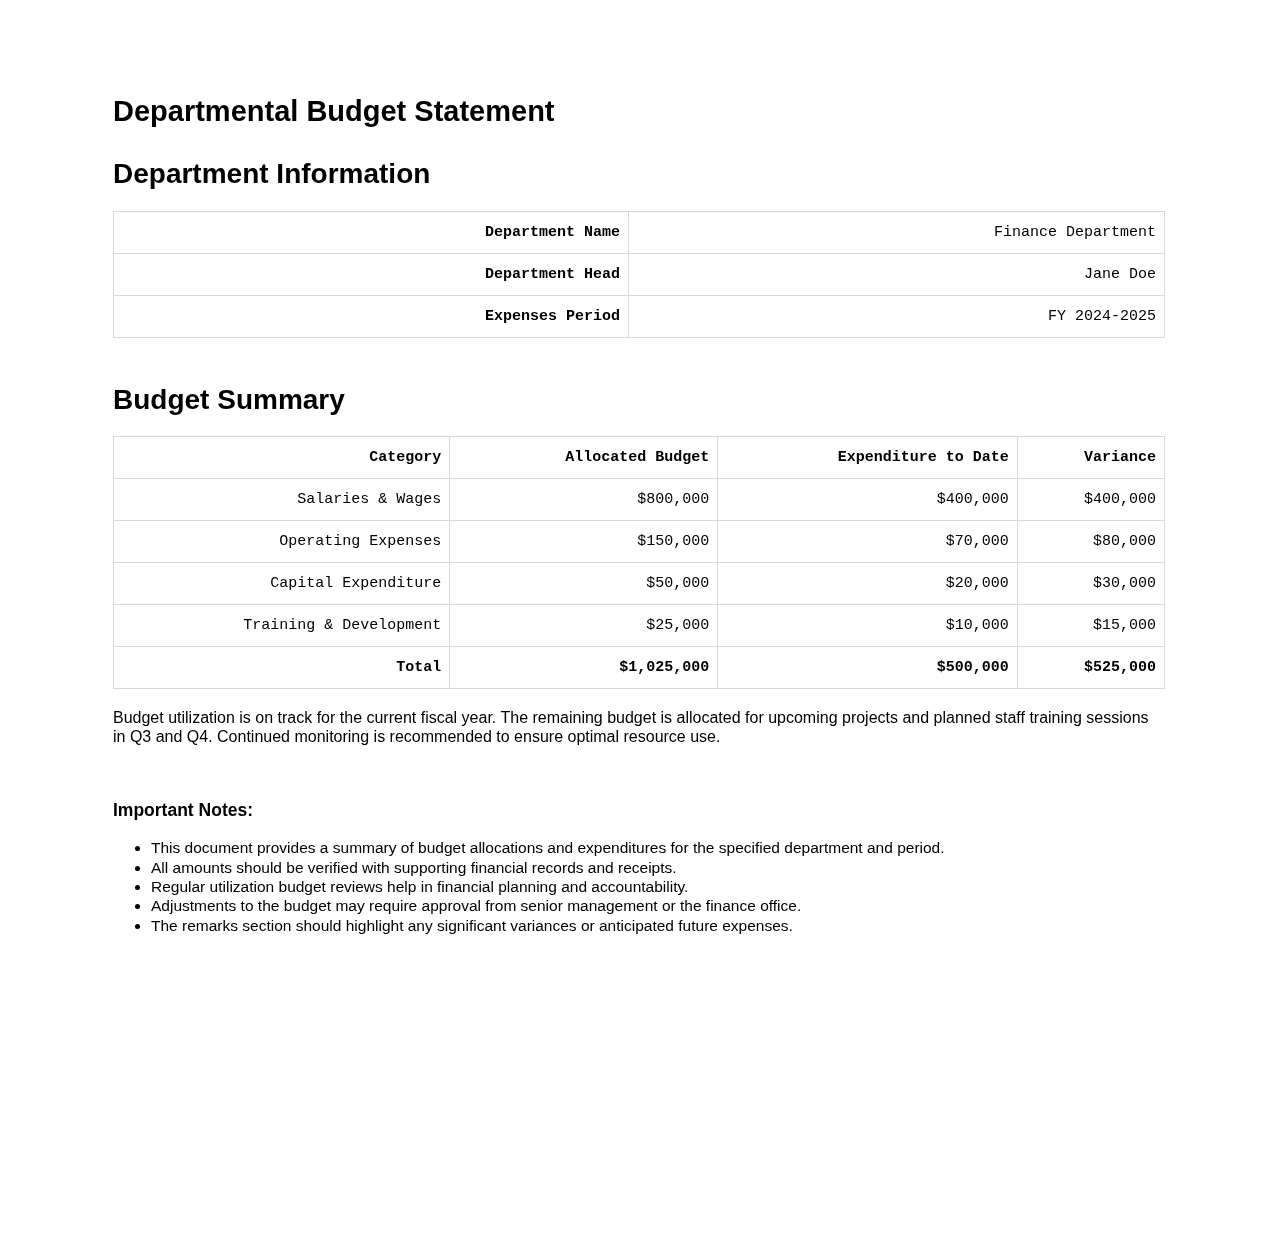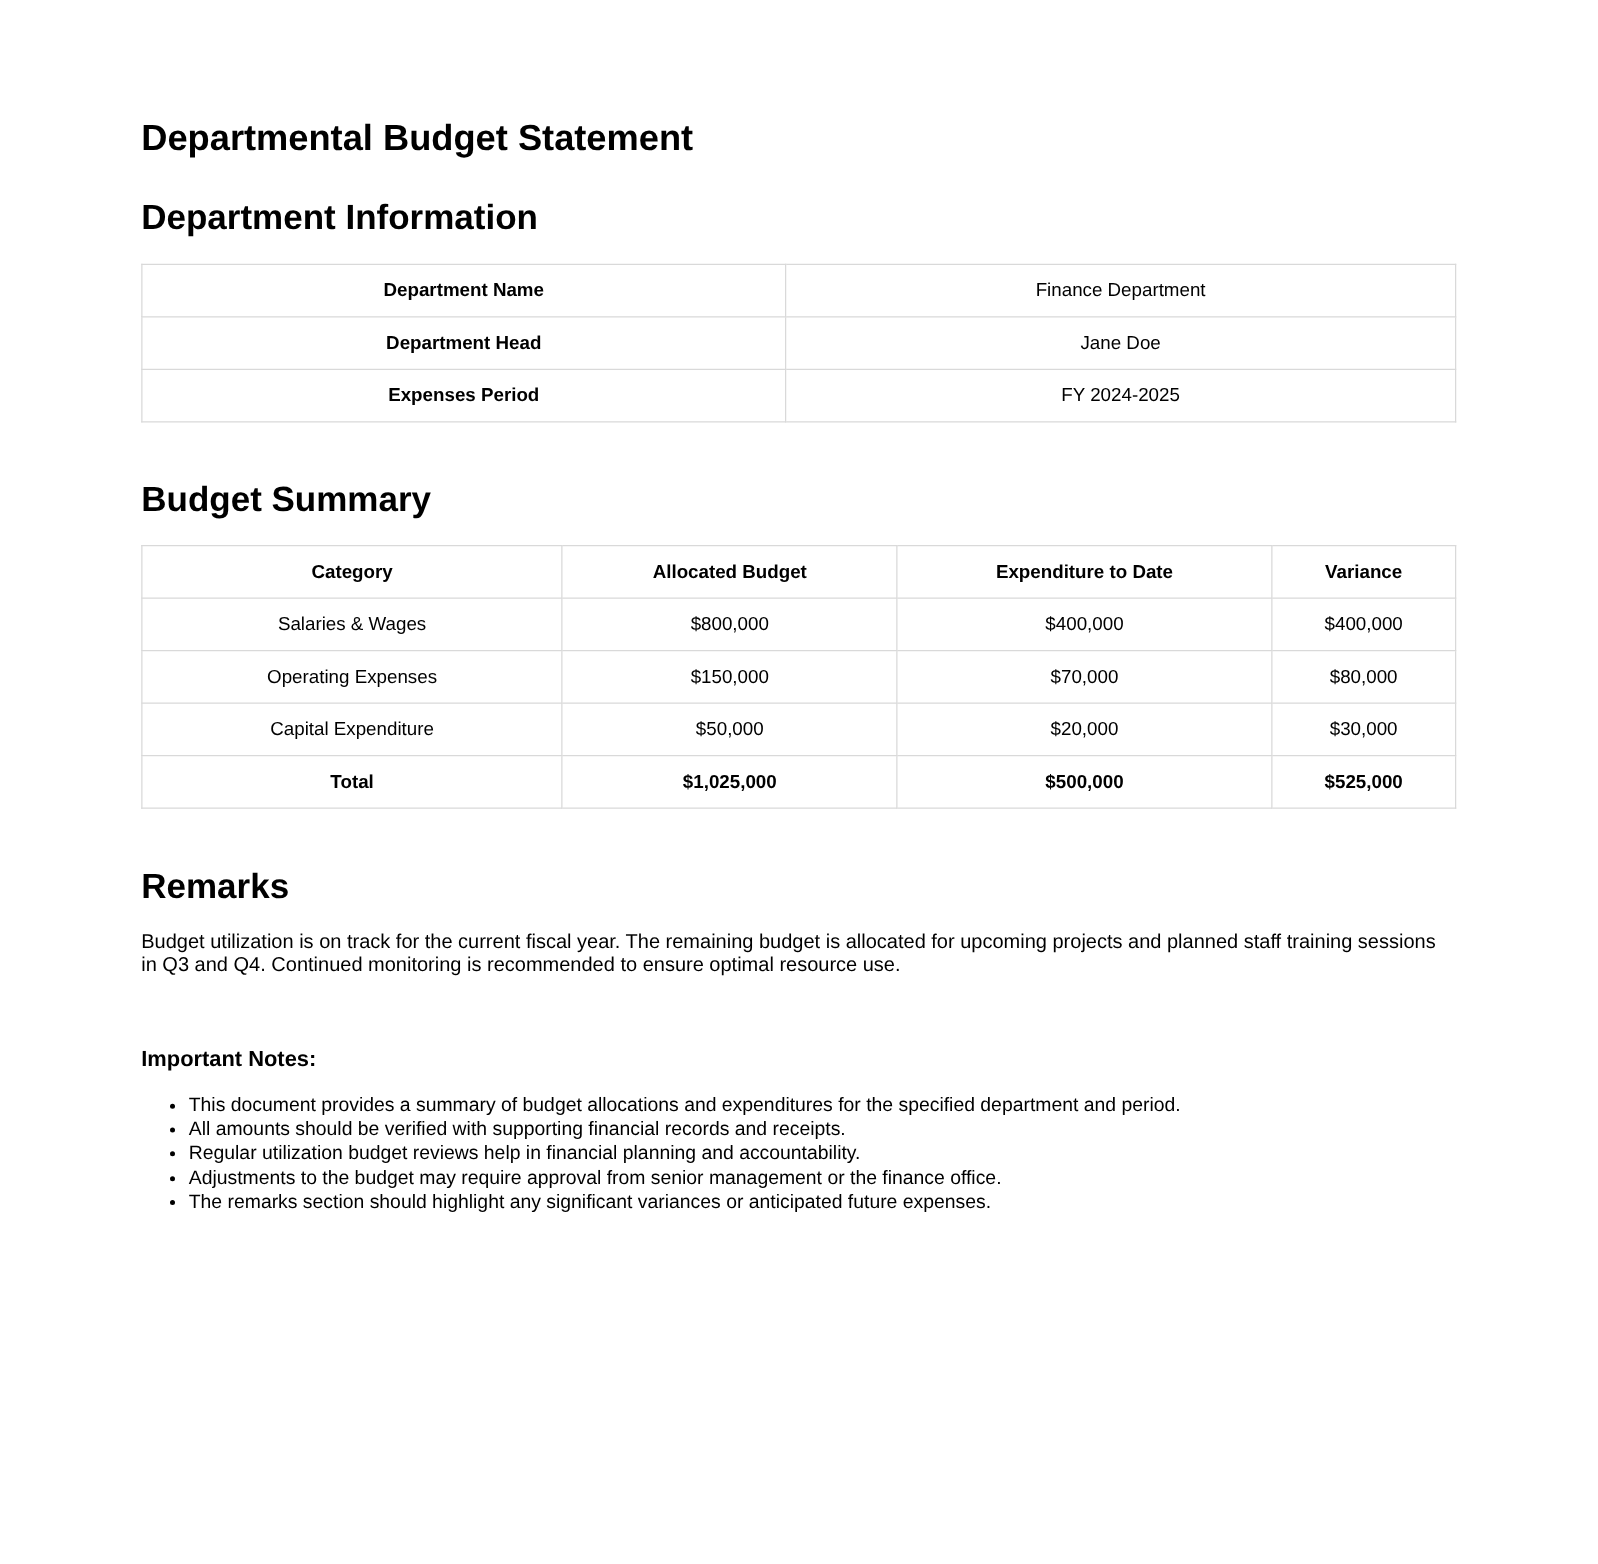--- a/index.html
+++ b/index.html
@@ -34,23 +34,24 @@
     margin-top: 30px;
   }
   table {
     width: 100%;
     border-collapse: collapse;
     font-size: 15px;
   }
   th, td {
     border: 1px solid #d9d9d9;
     padding: 12px 8px;
-    text-align: center;
+    text-align: right;
     vertical-align: middle;
     font-weight: normal;
+    font-family: Liberation Mono, monospace;
   }
   .info-table td.label-cell { width: 49%; font-weight: bold; }
   .info-table td.value-cell { width: 51%; }
   .budget-table th { font-weight: bold; }
   .budget-table .col-category    { width: 32%; }
   .budget-table .col-allocated   { width: 25.5%; }
   .budget-table .col-expenditure { width: 28.5%; }
   .budget-table .col-variance    { width: 14%; }
   .budget-table tr.total-row td { font-weight: bold; }
   p.remarks-text {
@@ -122,30 +123,35 @@
         <td>$150,000</td>
         <td>$70,000</td>
         <td>$80,000</td>
       </tr>
       <tr>
         <td>Capital Expenditure</td>
         <td>$50,000</td>
         <td>$20,000</td>
         <td>$30,000</td>
       </tr>
+      <tr>
+        <td>Training &amp; Development</td>
+        <td>$25,000</td>
+        <td>$10,000</td>
+        <td>$15,000</td>
+      </tr>
       <tr class="total-row">
         <td>Total</td>
         <td>$1,025,000</td>
         <td>$500,000</td>
         <td>$525,000</td>
       </tr>
     </tbody>
   </table>
 
-  <h2 class="section-heading">Remarks</h2>
 
   <p class="remarks-text">Budget utilization is on track for the current fiscal year. The remaining budget is allocated for upcoming projects and planned staff training sessions in Q3 and Q4. Continued monitoring is recommended to ensure optimal resource use.</p>
 
   <h3 class="notes-heading">Important Notes:</h3>
 
   <ul class="notes-list">
     <li>This document provides a summary of budget allocations and expenditures for the specified department and period.</li>
     <li>All amounts should be verified with supporting financial records and receipts.</li>
     <li>Regular utilization budget reviews help in financial planning and accountability.</li>
     <li>Adjustments to the budget may require approval from senior management or the finance office.</li>

